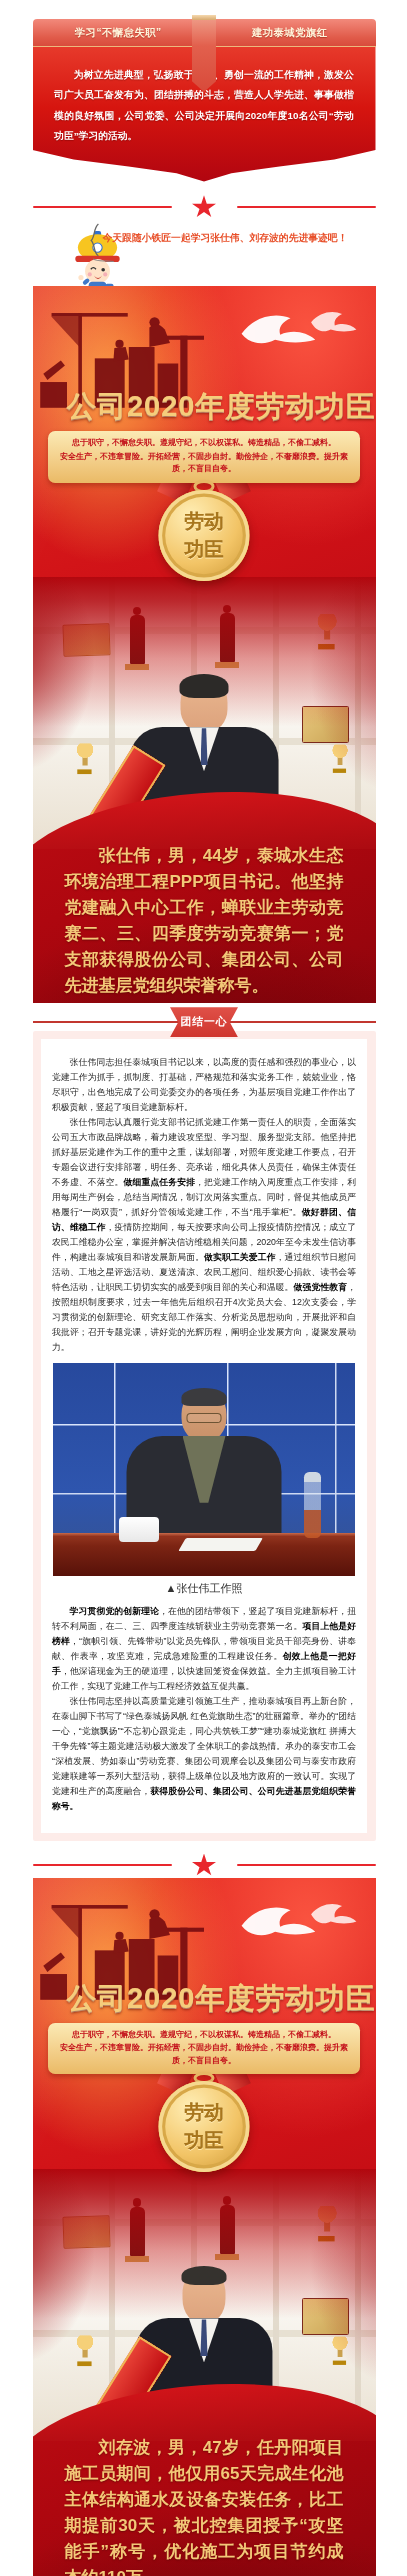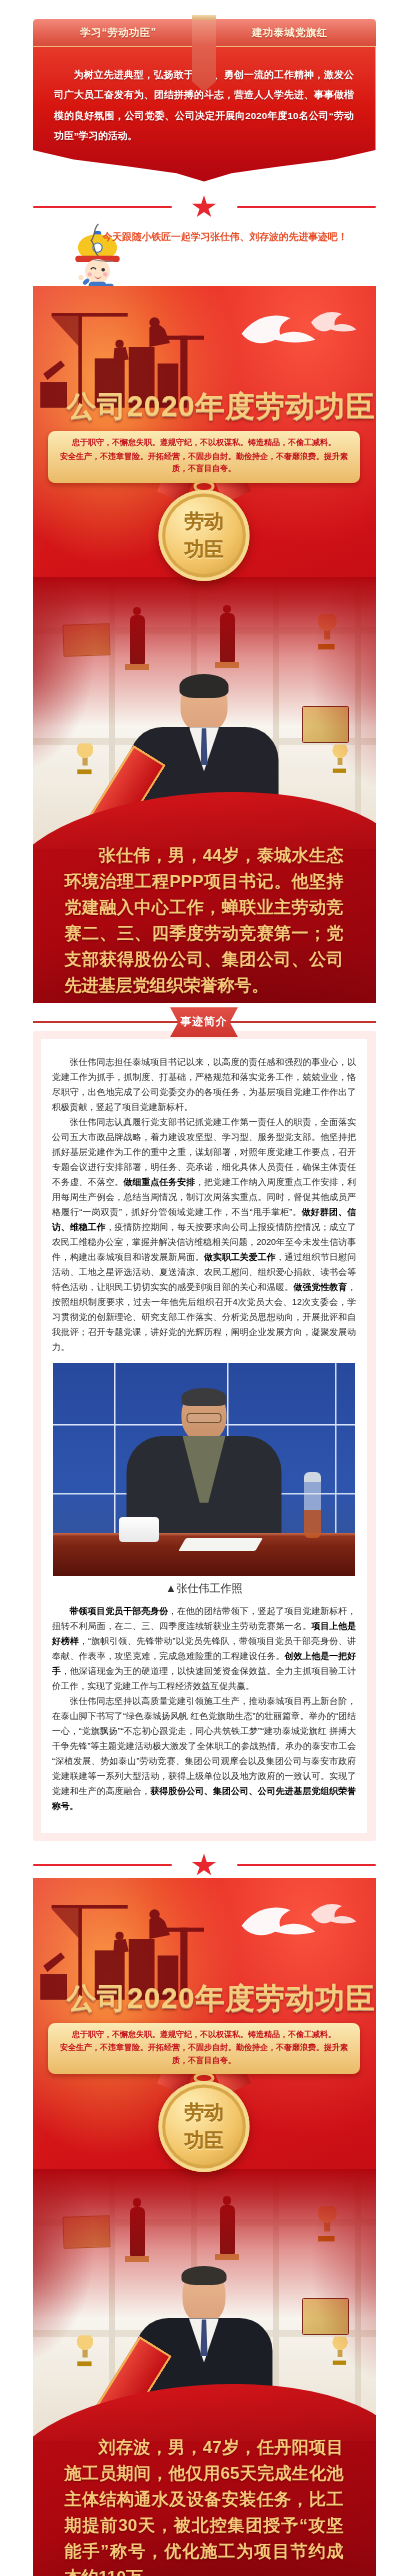--- a/index.html
+++ b/index.html
@@ -38,21 +38,21 @@
   .star-divider .line.l{left:0;} .star-divider .line.r{right:0;}
   .star-divider .star{position:absolute; left:50%; top:0; transform:translateX(-50%);
     width:25px; height:24px; background:var(--accent-red);
     clip-path:polygon(50% 0%,61% 35%,98% 35%,68% 57%,79% 91%,50% 70%,21% 91%,32% 57%,2% 35%,39% 35%);}
 
   
   .mascot-row{width:343px; margin:0 auto; position:relative; height:67px;}
   .mascot{position:absolute; left:34px; top:10.3px;}
   .speech-brace{position:absolute; left:56px; top:4.1px;}
   .speech-text{position:absolute; left:70px; top:11.3px; width:268px;
-    color:var(--speech-orange); font-weight:bold; font-size:9.8px; line-height:13.4px;font-family:Liberation Mono, monospace;}
+    color:var(--speech-orange); font-weight:bold; font-size:9.8px; line-height:13.4px;}
 
   
   .poster{width:343px; margin:0 auto; position:relative; height:717px; overflow:hidden;
     background:
       radial-gradient(90% 55% at 80% 6%, rgba(255,92,70,.85) 0%, rgba(255,92,70,0) 55%),
       radial-gradient(62% 40% at 22% 14%, rgba(255,170,70,.9) 0%, rgba(255,150,60,0) 62%),
       linear-gradient(160deg,#e6281e 0%,#cf1117 40%,#ae070f 76%,#8f040c 100%);}
   .poster::before{content:""; position:absolute; inset:0; pointer-events:none;
     background:
       linear-gradient(115deg, rgba(255,255,255,.12) 0%, rgba(255,255,255,0) 20%),
@@ -197,21 +197,21 @@
   .papers{position:absolute; left:129px; bottom:25px; width:77px; height:13.4px;
     background:#f4f4f0; transform:skewX(-30deg); border-radius:1.5px;}
 </style>
 </head>
 <body>
 
 <div class="page">
 
   <header class="banner">
     <div class="banner-band">
-      <span class="band-label">学习“劳动功臣”</span>
+      <span class="band-label">学习“不懈怠失职”</span>
       <span class="band-label">建功泰城党旗红</span>
       <div class="banner-ribbon">
         <div class="ribbon-cap"></div>
       </div>
     </div>
     <div class="banner-body">
       <p class="banner-intro">为树立先进典型，弘扬敢于争先、勇创一流的工作精神，激发公司广大员工奋发有为、团结拼搏的斗志，营造人人学先进、事事做楷模的良好氛围，公司党委、公司决定开展向2020年度10名公司“劳动功臣”学习的活动。</p>
     </div>
   </header>
 
@@ -305,42 +305,42 @@
           </div>
         </div>
       </div>
       <div class="wave-bottom"></div>
     </div>
     <p class="poster-goldtext">张仕伟，男，44岁，泰城水生态环境治理工程PPP项目书记。他坚持党建融入中心工作，蝉联业主劳动竞赛二、三、四季度劳动竞赛第一；党支部获得股份公司、集团公司、公司先进基层党组织荣誉称号。</p>
   </section>
 
   <div class="section-head">
     <div class="section-line"></div>
-    <div class="section-ribbon">事迹简介</div>
+    <div class="section-ribbon">团结一心</div>
   </div>
 
   <section class="content-box">
     <div class="content-inner">
       <div>
           <p class="body-para"><span>张仕伟同志担任泰城项目书记以来，以高度的责任感和强烈的事业心，以党建工作为抓手，抓制度、打基础，严格规范和落实党务工作，兢兢业业，恪尽职守，出色地完成了公司党委交办的各项任务，为基层项目党建工作作出了积极贡献，竖起了项目党建新标杆。</span></p>
           <p class="body-para"><span>张仕伟同志认真履行党支部书记抓党建工作第一责任人的职责，全面落实公司五大市政品牌战略，着力建设攻坚型、学习型、服务型党支部。他坚持把抓好基层党建作为工作的重中之重，谋划部署，对照年度党建工作要点，召开专题会议进行安排部署，明任务、亮承诺，细化具体人员责任，确保主体责任不务虚、不落空。</span><b>做细重点任务安排</b><span>，把党建工作纳入周度重点工作安排，利用每周生产例会，总结当周情况，制订次周落实重点。同时，督促其他成员严格履行“一岗双责”，抓好分管领域党建工作，不当“甩手掌柜”。</span><b>做好群团、信访、维稳工作</b><span>，疫情防控期间，每天按要求向公司上报疫情防控情况；成立了农民工维稳办公室，掌握并解决信访维稳相关问题，2020年至今未发生信访事件，构建出泰城项目和谐发展新局面。</span><b>做实职工关爱工作</b><span>，通过组织节日慰问活动、工地之星评选活动、夏送清凉、农民工慰问、组织爱心捐款、读书会等特色活动，让职民工切切实实的感受到项目部的关心和温暖。</span><b>做强党性教育</b><span>，按照组织制度要求，过去一年他先后组织召开4次党员大会、12次支委会，学习贯彻党的创新理论、研究支部工作落实、分析党员思想动向，开展批评和自我批评；召开专题党课，讲好党的光辉历程，阐明企业发展方向，凝聚发展动力。</span></p>
         </div>
       <figure class="photo photo-meeting">
         <div class="mtg-person">
           <div class="mtg-head"></div>
           <div class="mtg-body"></div>
         </div>
         <div class="desk"></div>
         <div class="tissue"></div>
         <div class="papers"></div>
         <div class="thermos"></div>
       </figure>
       <p class="photo-caption">▲张仕伟工作照</p>
       <div>
-          <p class="body-para"><b>带领项目党员干部亮身份</b><span>，在他的团结带领下，竖起了项目党建新标杆，扭转不利局面，在二、三、四季度连续斩获业主劳动竞赛第一名。</span><b>项目上他是好榜样</b><span>，“旗帜引领、先锋带动”以党员先锋队，带领项目党员干部亮身份、讲奉献、作表率，攻坚克难，完成急难险重的工程建设任务。</span><b>创效上他是一把好手</b><span>，他深谙现金为王的硬道理，以快速回笼资金保效益。全力主抓项目验工计价工作，实现了党建工作与工程经济效益互促共赢。</span></p>
+          <p class="body-para"><b>学习贯彻党的创新理论</b><span>，在他的团结带领下，竖起了项目党建新标杆，扭转不利局面，在二、三、四季度连续斩获业主劳动竞赛第一名。</span><b>项目上他是好榜样</b><span>，“旗帜引领、先锋带动”以党员先锋队，带领项目党员干部亮身份、讲奉献、作表率，攻坚克难，完成急难险重的工程建设任务。</span><b>创效上他是一把好手</b><span>，他深谙现金为王的硬道理，以快速回笼资金保效益。全力主抓项目验工计价工作，实现了党建工作与工程经济效益互促共赢。</span></p>
           <p class="body-para"><span>张仕伟同志坚持以高质量党建引领施工生产，推动泰城项目再上新台阶，在泰山脚下书写了“绿色泰城扬风帆 红色党旗助生态”的壮丽篇章。举办的“团结一心，“党旗飘扬”“不忘初心跟党走，同心共筑铁工梦”“建功泰城党旗红 拼搏大干争先锋”等主题党建活动极大激发了全体职工的参战热情。承办的泰安市工会“深植发展、势如泰山”劳动竞赛、集团公司观摩会以及集团公司与泰安市政府党建联建等一系列大型活动，获得上级单位以及地方政府的一致认可。实现了党建和生产的高度融合，</span><b>获得股份公司、集团公司、公司先进基层党组织荣誉称号。</b></p>
         </div>
     </div>
   </section>
 
   <div class="star-divider">
     <span class="line l"></span>
     <span class="star"></span>
     <span class="line r"></span>
   </div>

